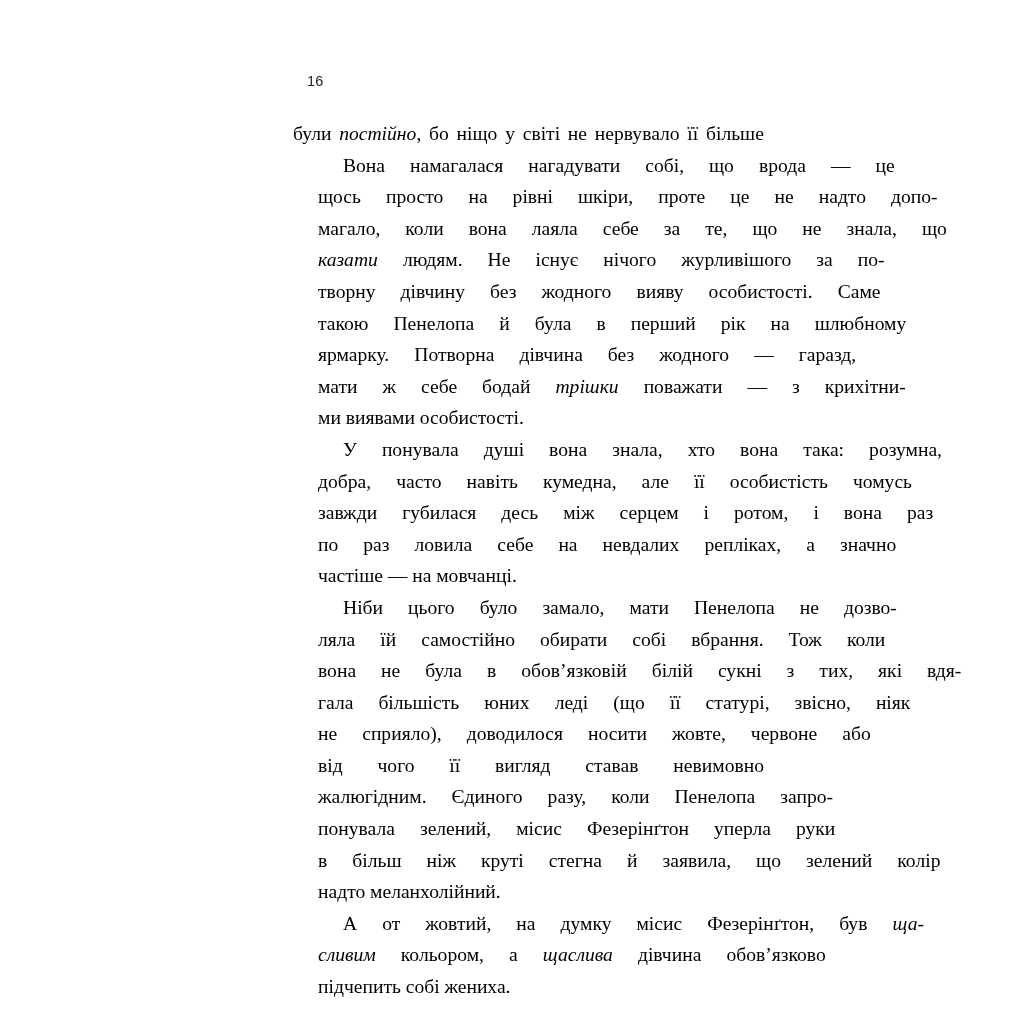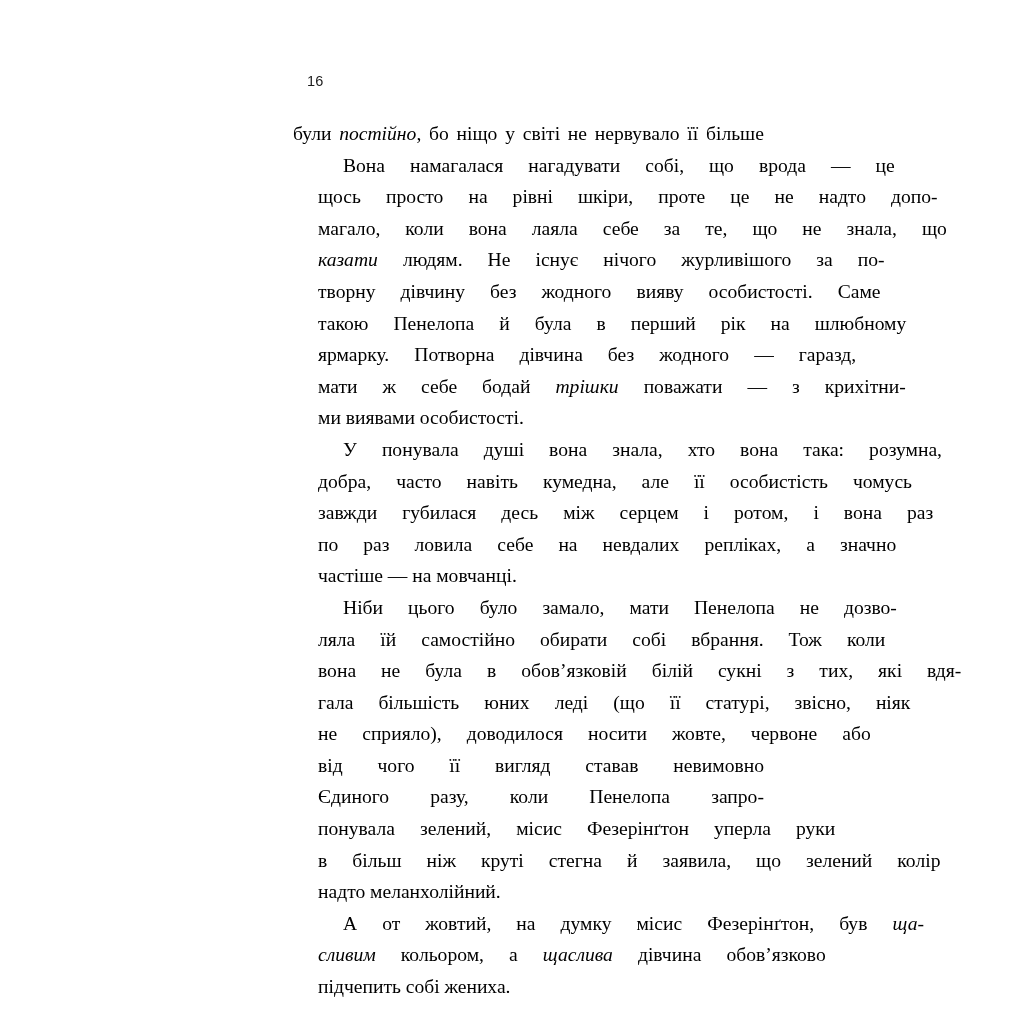--- a/index.html
+++ b/index.html
@@ -288,20 +288,21 @@
         </span>
         <span class="line just">
           <span><span>від</span></span>
           <span><span>чого</span></span>
           <span><span>її</span></span>
           <span><span>вигляд</span></span>
           <span><span>ставав</span></span>
           <span><span>невимовно</span></span>
         </span>
         <span class="line just">
+          <span><span>жалюгідним.</span></span>
           <span><span>Єдиного</span></span>
           <span><span>разу,</span></span>
           <span><span>коли</span></span>
           <span><span>Пенелопа</span></span>
           <span><span>запро-</span></span>
         </span>
         <span class="line just">
           <span><span>понувала</span></span>
           <span><span>зелений,</span></span>
           <span><span>місис</span></span>

